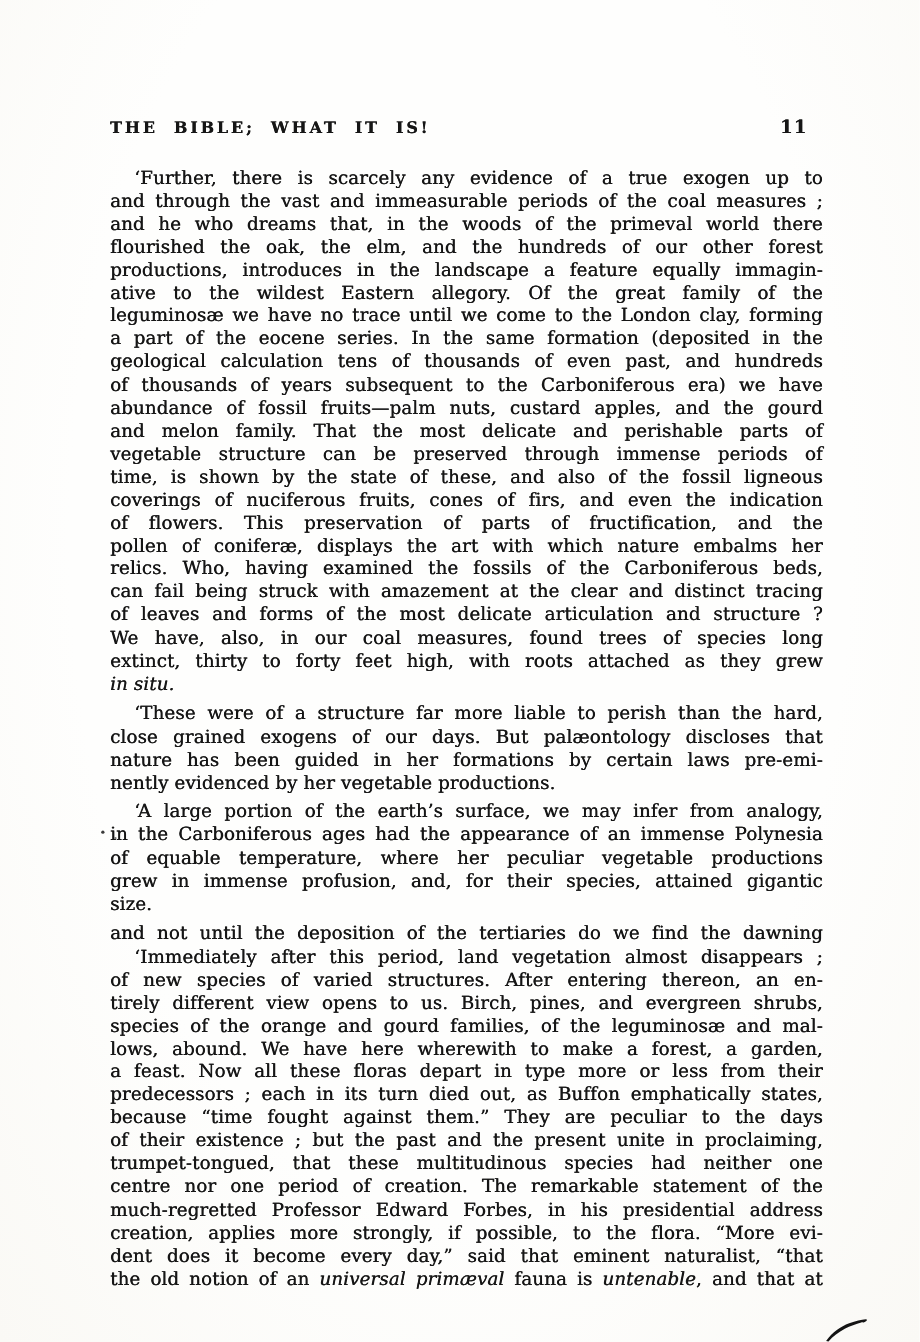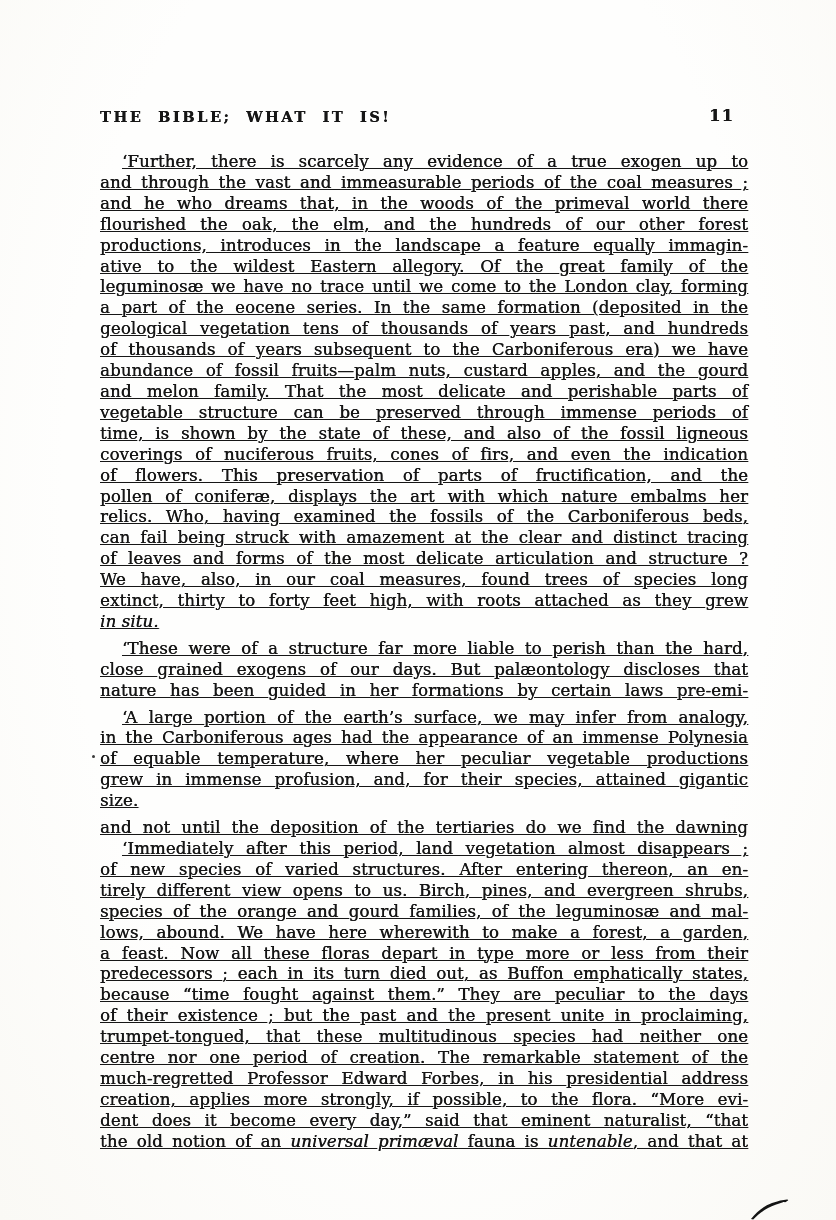--- a/index.html
+++ b/index.html
@@ -46,21 +46,20 @@
     left: 0; top: 152px;
     width: 100%;
   }
   .para {
     margin: 0 0 0 0;
     padding: 0;
     font-size: 16.6px;
     line-height: 20.9px;
     letter-spacing: 0.1px;
     text-shadow: 0.35px 0 0 currentColor;
-    text-decoration: underline;
   }
   .para + .para { margin-top: 6px; }
   .line {
     display: block;
     text-align: justify;
     text-align-last: justify;
     -moz-text-align-last: justify;
     white-space: normal;
   }
   .line.flush-left {
@@ -94,40 +93,41 @@
     <div class="body-text">
         <p class="para">
           <span class="line indent">‘Further, there is scarcely any evidence of a true exogen up to</span>
           <span class="line">and through the vast and immeasurable periods of the coal measures ;</span>
           <span class="line">and he who dreams that, in the woods of the primeval world there</span>
           <span class="line">flourished the oak, the elm, and the hundreds of our other forest</span>
           <span class="line">productions, introduces in the landscape a feature equally immagin-</span>
           <span class="line">ative to the wildest Eastern allegory.  Of the great family of the</span>
           <span class="line">leguminosæ we have no trace until we come to the London clay, forming</span>
           <span class="line">a part of the eocene series.  In the same formation (deposited in the</span>
-          <span class="line">geological vegetation tens of thousands of years past, and hundreds</span>
+          <span class="line">geological calculation tens of thousands of even past, and hundreds</span>
           <span class="line">of thousands of years subsequent to the Carboniferous era) we have</span>
           <span class="line">abundance of fossil fruits—palm nuts, custard apples, and the gourd</span>
           <span class="line">and melon family.  That the most delicate and perishable parts of</span>
           <span class="line">vegetable structure can be preserved through immense periods of</span>
           <span class="line">time, is shown by the state of these, and also of the fossil ligneous</span>
           <span class="line">coverings of nuciferous fruits, cones of firs, and even the indication</span>
           <span class="line">of flowers.  This preservation of parts of fructification, and the</span>
           <span class="line">pollen of coniferæ, displays the art with which nature embalms her</span>
           <span class="line">relics.  Who, having examined the fossils of the Carboniferous beds,</span>
           <span class="line">can fail being struck with amazement at the clear and distinct tracing</span>
           <span class="line">of leaves and forms of the most delicate articulation and structure ?</span>
           <span class="line">We have, also, in our coal measures, found trees of species long</span>
           <span class="line">extinct, thirty to forty feet high, with roots attached as they grew</span>
           <span class="line flush-left"><em>in situ.</em></span>
         </p>
         <p class="para">
           <span class="line indent">‘These were of a structure far more liable to perish than the hard,</span>
           <span class="line">close grained exogens of our days.  But palæontology discloses that</span>
           <span class="line">nature has been guided in her formations by certain laws pre-emi-</span>
+          <span class="line flush-left">nently evidenced by her vegetable productions.</span>
         </p>
         <p class="para">
           <span class="line indent">‘A large portion of the earth’s surface, we may infer from analogy,</span>
           <span class="line">in the Carboniferous ages had the appearance of an immense Polynesia</span>
           <span class="line">of equable temperature, where her peculiar vegetable productions</span>
           <span class="line">grew in immense profusion, and, for their species, attained gigantic</span>
           <span class="line flush-left">size.</span>
         </p>
         <p class="para">
           <span class="line">and not until the deposition of the tertiaries do we find the dawning</span>

